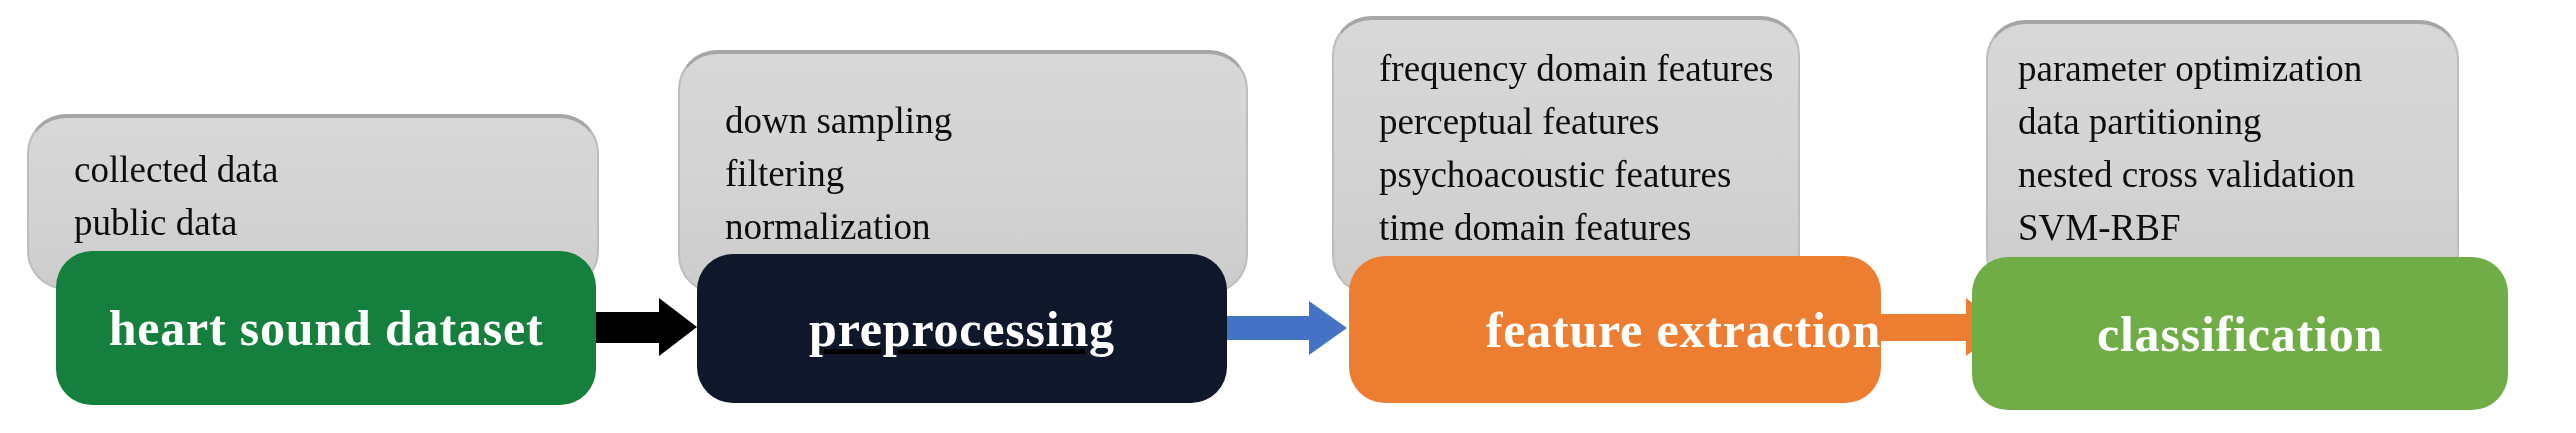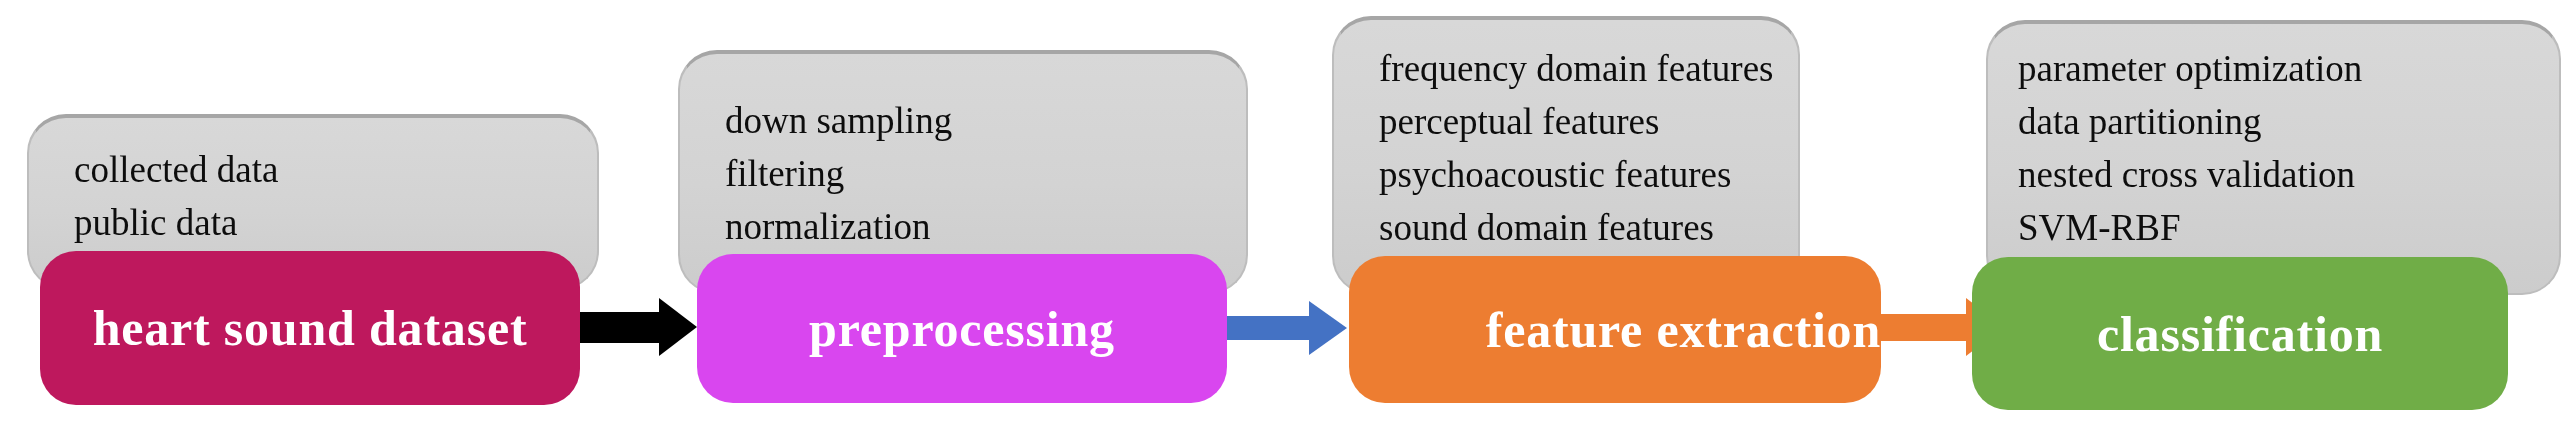--- a/index.html
+++ b/index.html
@@ -32,21 +32,21 @@
   }
   .note-line {
     font-size: 37px;
     line-height: 53px;
     color: #0d0d0d;
     white-space: nowrap;
   }
   .note1 { left: 27px;   top: 114px; width: 572px; height: 176px; }
   .note2 { left: 678px;  top: 50px;  width: 570px; height: 244px; }
   .note3 { left: 1332px; top: 16px;  width: 468px; height: 279px; }
-  .note4 { left: 1986px; top: 20px;  width: 575px; height: 275px; padding-left: 30px; }
+  .note4 { left: 1986px; top: 20px;  width: 473px; height: 275px; padding-left: 30px; }
 
   
   .stage-box {
     position: absolute;
     box-sizing: border-box;
     border-radius: 36px;
     display: flex;
     align-items: center;
     justify-content: center;
     z-index: 3;
@@ -89,48 +89,48 @@
 </style>
 </head>
 <body>
 
 <div id="canvas">
 
   <div class="note-card note1">
     <div class="note-line">collected data</div>
     <div class="note-line">public data</div>
   </div>
-  <div class="stage-box box1" style="background: #be185d;">
+  <div class="stage-box box1" style="background: #15803d; margin-left: 16px;">
     <span class="stage-label">heart sound dataset</span>
   </div>
 
   <div class="flow-arrow arrow1">
     <div class="arrow-shaft" style="background: rgb(0, 0, 0);"></div>
     <div class="arrow-head" style="border-left-color: rgb(0, 0, 0);"></div>
   </div>
 
   <div class="note-card note2">
     <div class="note-line">down sampling</div>
     <div class="note-line">filtering</div>
     <div class="note-line">normalization</div>
   </div>
-  <div class="stage-box box2" style="background: #d946ef;">
+  <div class="stage-box box2" style="background: #0f172a; text-decoration: underline;">
     <span class="stage-label">preprocessing</span>
   </div>
 
   <div class="flow-arrow arrow2">
     <div class="arrow-shaft" style="background: rgb(68, 114, 196);"></div>
     <div class="arrow-head" style="border-left-color: rgb(68, 114, 196);"></div>
   </div>
 
   <div class="note-card note3">
     <div class="note-line">frequency domain features</div>
     <div class="note-line">perceptual features</div>
     <div class="note-line">psychoacoustic features</div>
-    <div class="note-line">sound domain features</div>
+    <div class="note-line">time domain features</div>
   </div>
   <div class="stage-box box3" style="background: rgb(237, 125, 49);">
     <span class="stage-label">feature extraction</span>
   </div>
 
   <div class="flow-arrow arrow3">
     <div class="arrow-shaft" style="background: rgb(237, 125, 49);"></div>
     <div class="arrow-head" style="border-left-color: rgb(237, 125, 49);"></div>
   </div>
 

